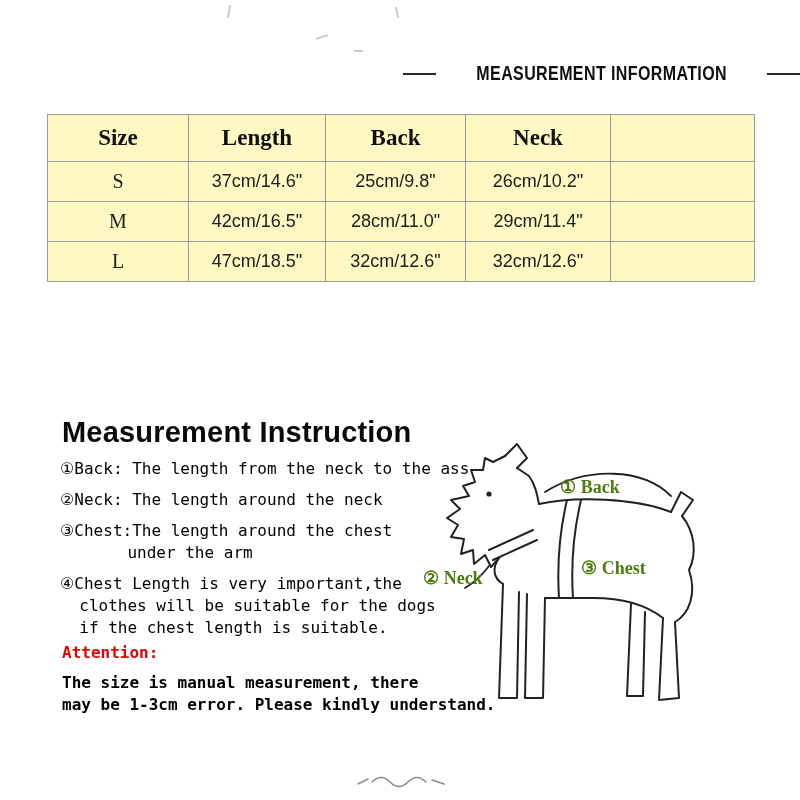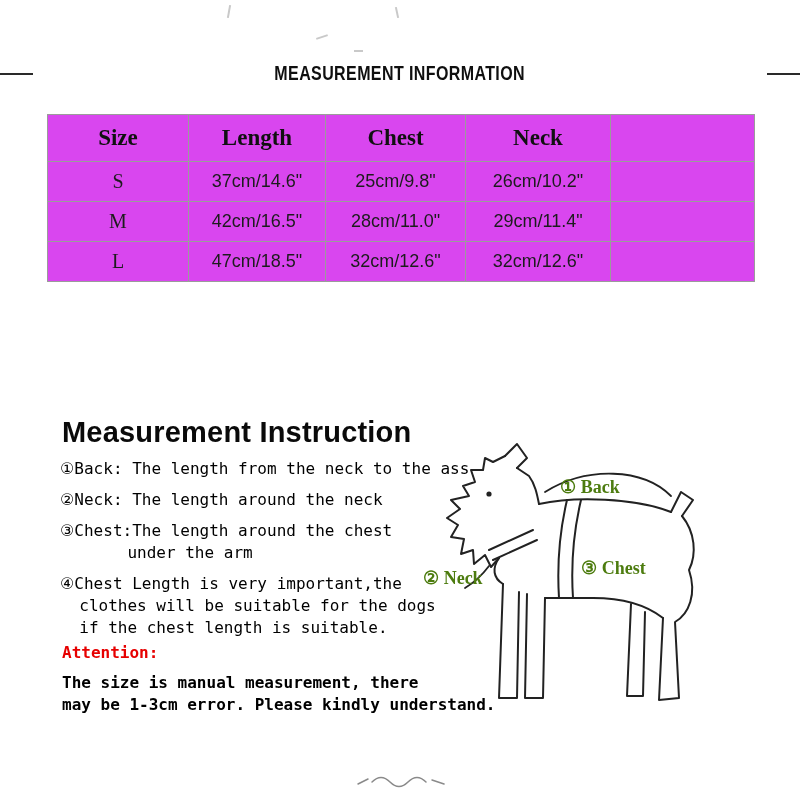--- a/index.html
+++ b/index.html
@@ -9,29 +9,29 @@
 
   
   .artifact { position:absolute; background:#c9c9c9; }
   .a1 { left:228px; top:5px;  width:2px;  height:13px; transform:rotate(10deg); }
   .a2 { left:316px; top:36px; width:12px; height:2px;  transform:rotate(-18deg); }
   .a3 { left:354px; top:50px; width:9px;  height:2px; }
   .a4 { left:396px; top:7px;  width:2px;  height:11px; transform:rotate(-12deg); }
 
   
   .title-block { position:absolute; top:62px; left:0; width:800px; text-align:center; }
-  .title-row { display:flex; align-items:center; justify-content:space-between; gap:9px; }
+  .title-row { display:flex; align-items:center; justify-content:flex-end; gap:9px; }
   .title-rule { width:33px; border-top:2px solid #2a2a2a; height:0; }
   .title-text { font-size:20px; font-weight:700; color:#0f0f0f; white-space:nowrap;
                 transform:scaleX(0.8); transform-origin:center; letter-spacing:0.5px; }
   .brand-text { margin-top:2px; font-size:12.5px; letter-spacing:1.5px; color:#2b2b2b; }
 
   
   table.size-table { position:absolute; top:114px; left:47px; width:707px;
-                     border-collapse:collapse; table-layout:fixed; background:#d946ef; }
+                     border-collapse:collapse; table-layout:fixed; background:#fef9c3; }
   .size-table th, .size-table td { border:1px solid var(--table-border, #9b9b9b);
                                    text-align:center; vertical-align:middle; overflow:hidden; }
   .size-table th { height:47px; font-family:"Liberation Serif", serif; font-weight:700;
                    font-size:23px; color:#101010; }
   .size-table td { height:40px; font-size:18px; color:#1c1c1c; }
   .size-table td.size-cell { font-family:"Liberation Serif", serif; font-size:20px; }
 
   
   .instruction-heading { position:absolute; left:62px; top:416px; font-size:29px;
                          font-weight:700; color:#0a0a0a; letter-spacing:0.2px; }
@@ -81,21 +81,21 @@
       <col style="width:141px">
         <col style="width:137px">
         <col style="width:140px">
         <col style="width:145px">
         <col style="width:144px">
     </colgroup>
     <thead>
       <tr>
         <th>Size</th>
         <th>Length</th>
-        <th>Chest</th>
+        <th>Back</th>
         <th>Neck</th>
         <th></th>
       </tr>
     </thead>
     <tbody>
       <tr>
         <td class="size-cell">S</td>
         <td>37cm/14.6"</td>
         <td>25cm/9.8"</td>
         <td>26cm/10.2"</td>

